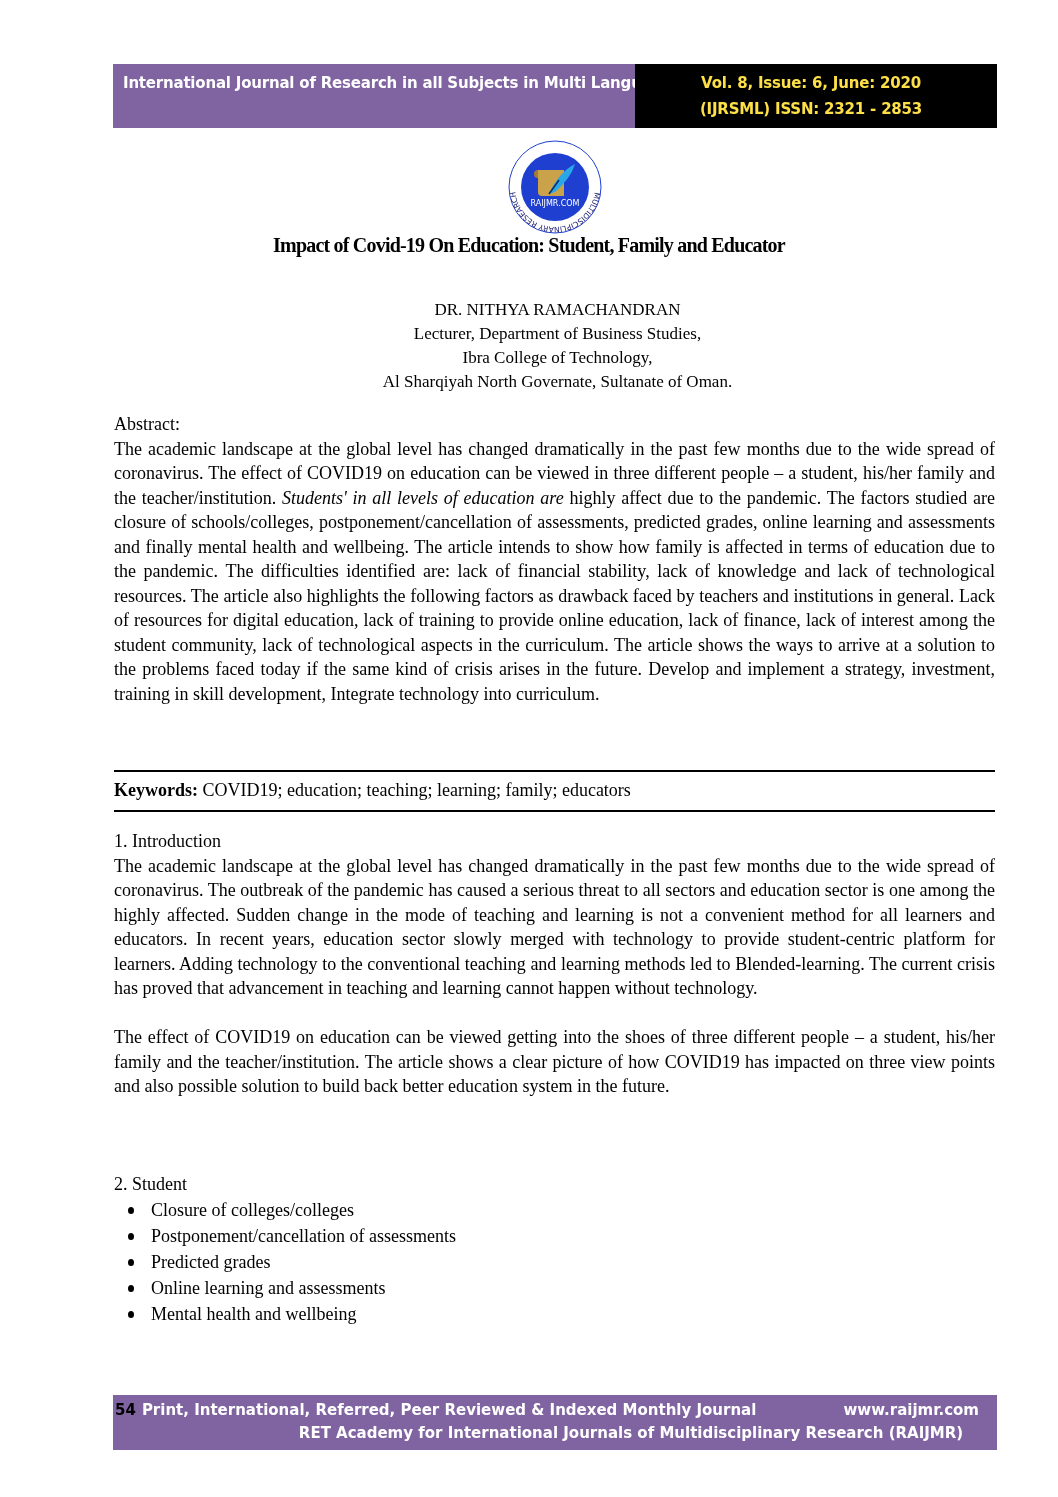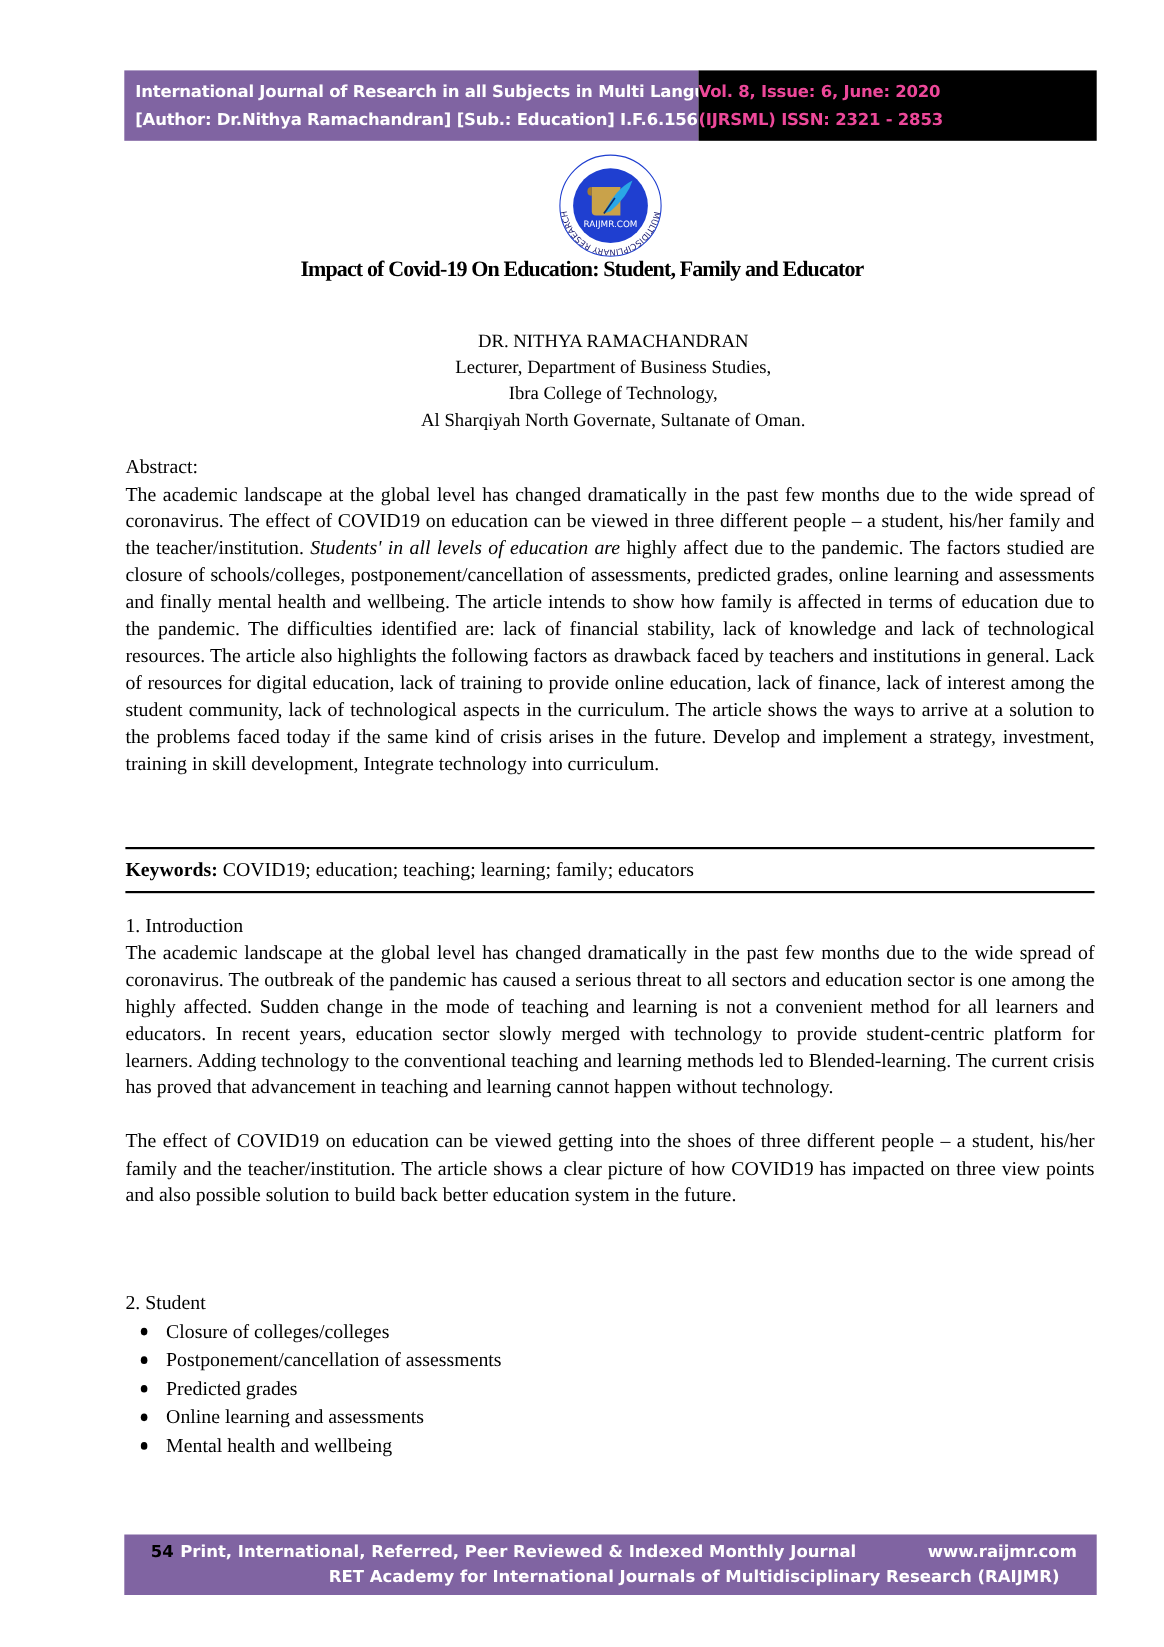--- a/index.html
+++ b/index.html
@@ -3,49 +3,48 @@
 <meta charset="utf-8">
 <style>
   html, body { margin: 0; padding: 0; background: #ffffff; }
   body { width: 1058px; height: 1497px; position: relative; overflow: hidden; }
   .sans { font-family: "DejaVu Sans", "Liberation Sans", sans-serif; }
   .serif { font-family: "Liberation Serif", "DejaVu Serif", serif; }
 
   
   .hdr { position: absolute; top: 64px; left: 113px; width: 884px; height: 64px; display: flex; }
   .hdr-left { background: #8064a2; width: 522px; height: 64px; color: #fff; box-sizing: border-box; padding: 6px 0 0 10px; }
-  .hdr-right { background: #000; flex: 1; height: 64px; color: #ec4899; box-sizing: border-box; padding: 6px 10px 16px 0; text-align: left; }
+  .hdr-right { background: #000; flex: 1; height: 64px; color: #fde047; box-sizing: border-box; padding: 6px 10px 16px 0; text-align: center; }
   .hdr-line { font-size: 15px; font-weight: bold; line-height: 26px; white-space: nowrap; letter-spacing: -0.2px; }
 
   
   .logo { position: absolute; left: 505px; top: 140px; width: 100px; height: 95px; }
 
   .title { position: absolute; top: 234px; left: 0; width: 1058px; text-align: center; font-size: 20px; font-weight: bold; color: #000; letter-spacing: -0.8px; }
   .authors { position: absolute; top: 298px; left: 0; width: 1115px; text-align: center; font-size: 17px; line-height: 24px; color: #000; }
 
   .block { position: absolute; left: 114px; width: 881px; font-size: 18px; line-height: 24.5px; color: #000; text-align: justify; }
   .head { font-weight: normal; }
   .rule { position: absolute; left: 114px; width: 881px; height: 2px; background: #000; }
 
   ul.bul { list-style: none; margin: 0; padding: 0; }
   ul.bul li { position: relative; padding-left: 37px; line-height: 26px; }
   ul.bul li .dot { position: absolute; left: 14px; top: 10px; width: 6px; height: 7px; border-radius: 50%; background: #000; }
 
   .ftr { position: absolute; top: 1395px; left: 113px; width: 884px; height: 55px; background: #8064a2; color: #fff; }
-  .ftr-l1 { position: absolute; top: 4px; left: 24px; right: 18px; font-size: 15px; font-weight: bold; line-height: 22px; display: flex; justify-content: space-between; white-space: nowrap; gap: 32px; }
+  .ftr-l1 { position: absolute; top: 4px; left: 2px; right: 18px; font-size: 15px; font-weight: bold; line-height: 22px; display: flex; justify-content: space-between; white-space: nowrap; gap: 32px; }
   .ftr-l2 { position: absolute; top: 27px; left: 0; width: 1036px; text-align: center; font-size: 15px; font-weight: bold; line-height: 22px; white-space: nowrap; }
   .pgnum { color: #000; margin-right: 6px; }
 </style>
 </head>
 <body>
 
 <div class="hdr sans">
   <div class="hdr-left">
     <div class="hdr-line">International Journal of Research in all Subjects in Multi Languages</div>
-    <div class="hdr-line">[Author: Dr.Nithya Ramachandran] [Sub.: Education] I.F.6.156</div>
   </div>
   <div class="hdr-right">
     <div class="hdr-line">Vol. 8, Issue: 6, June: 2020</div>
     <div class="hdr-line">(IJRSML) ISSN: 2321 - 2853</div>
   </div>
 </div>
 
 <div class="logo">
   <svg width="100" height="95" viewBox="0 0 100 95">
     <defs>

